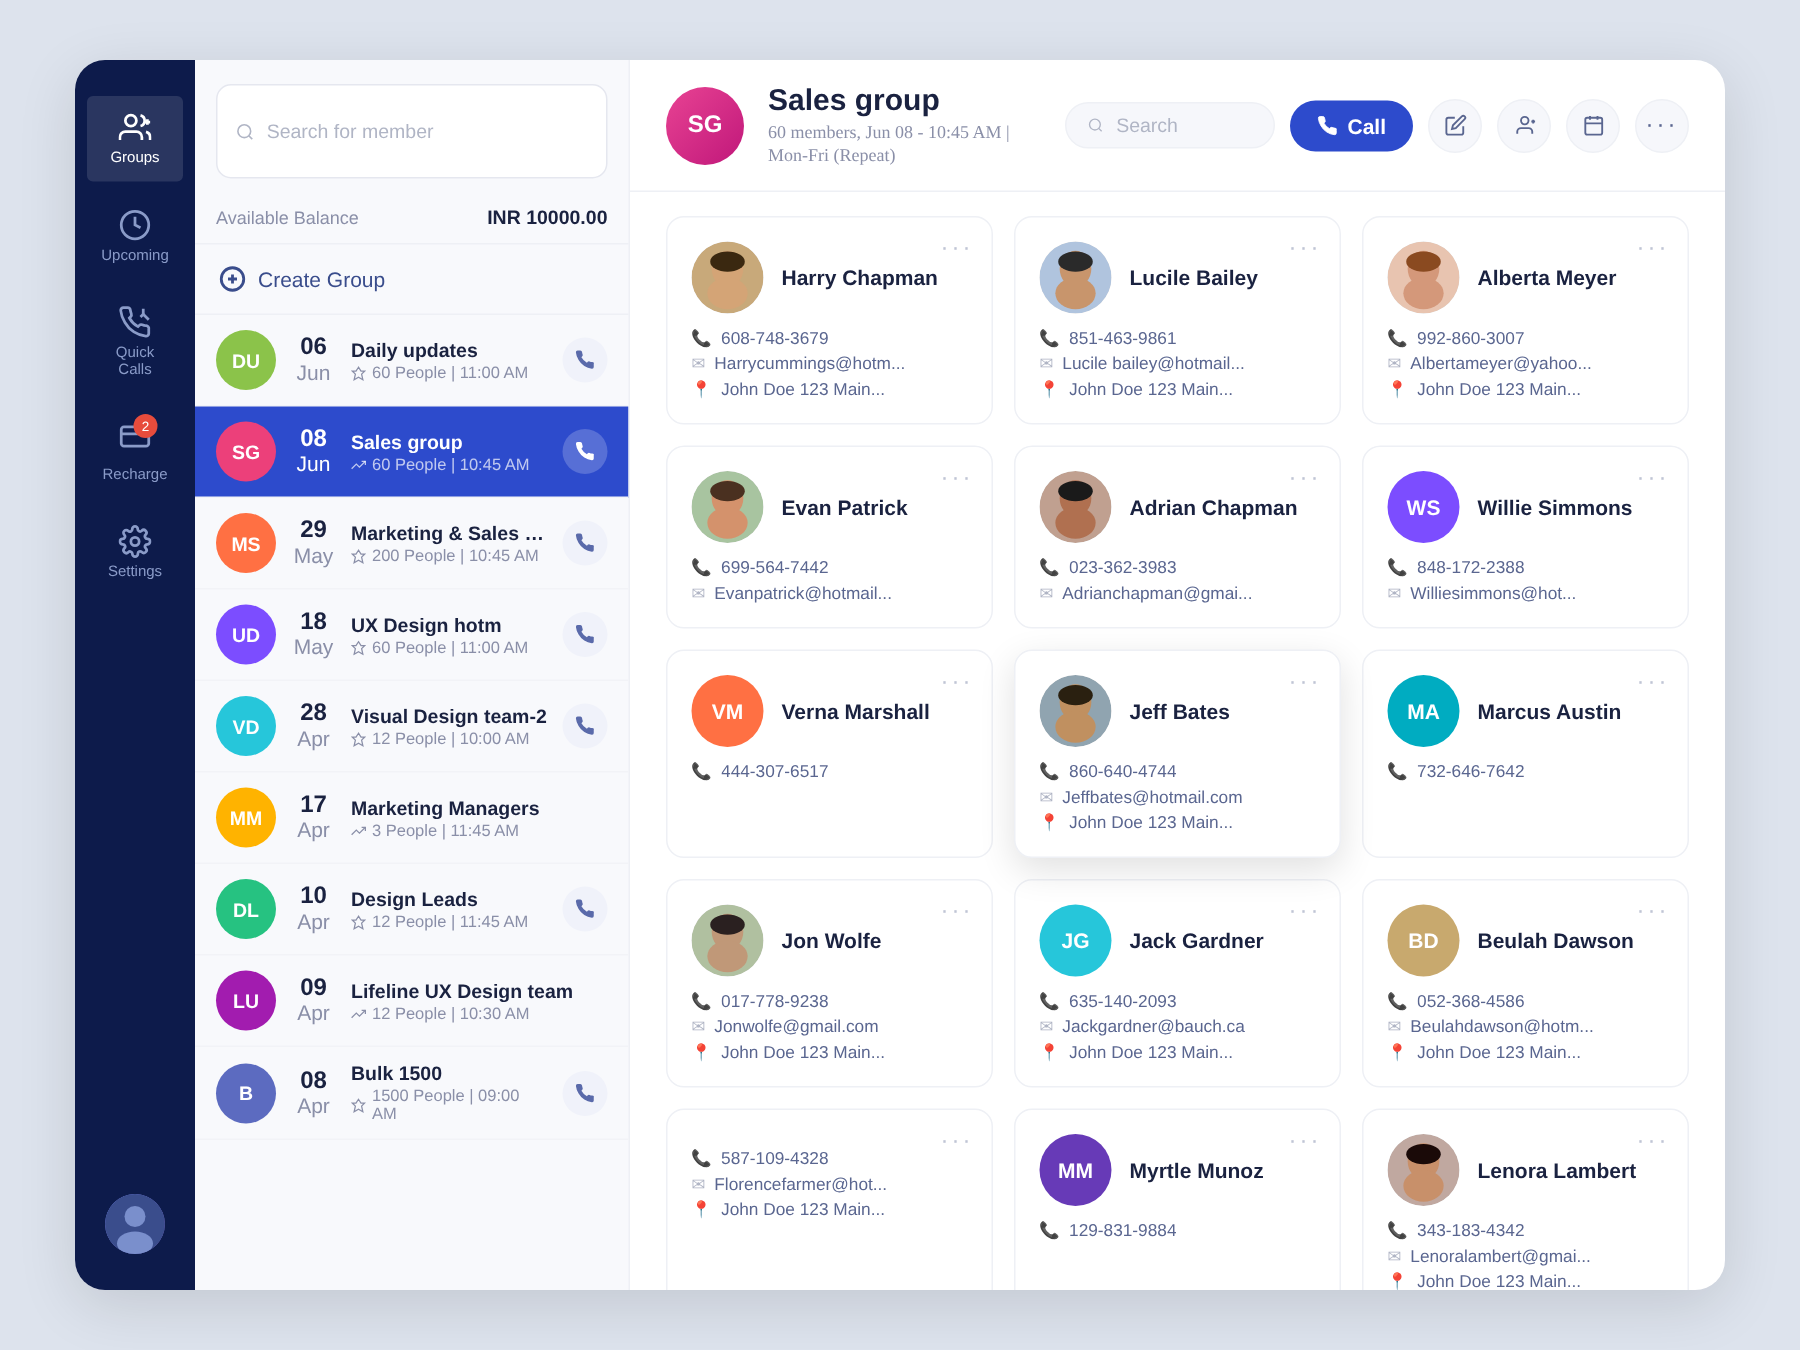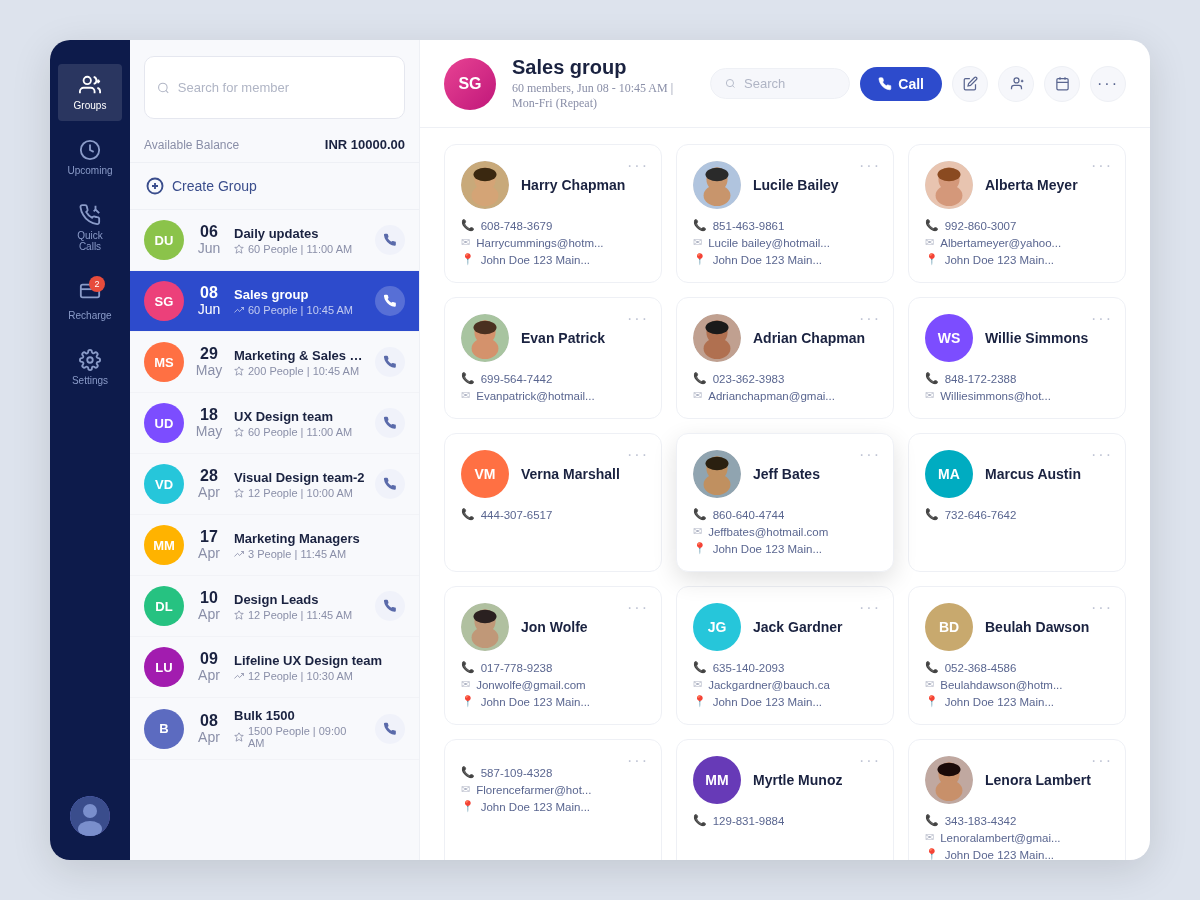--- a/index.html
+++ b/index.html
@@ -553,21 +553,21 @@
       </svg>
     </div>
   </div>
         <div class="group-item">
     <div class="group-avatar av-purple">UD</div>
     <div class="group-date-col">
       <span class="group-day">18</span>
       <span class="group-month">May</span>
     </div>
     <div class="group-info">
-      <div class="group-name">UX Design team</div>
+      <div class="group-name">UX Design hotm</div>
       <div class="group-meta">
               <svg width="10" height="10" viewBox="0 0 24 24" fill="none" stroke="currentColor" stroke-width="2">
                 <path d="M12 2L8 8H2l5 5-2 9 7-4 7 4-2-9 5-5h-6z"></path>
               </svg>
               <span>60 People | 11:00 AM</span>
             </div>
     </div>
 
     <div class="group-call-btn">
       <svg viewBox="0 0 24 24" fill="#5a6aaa" stroke="none">

